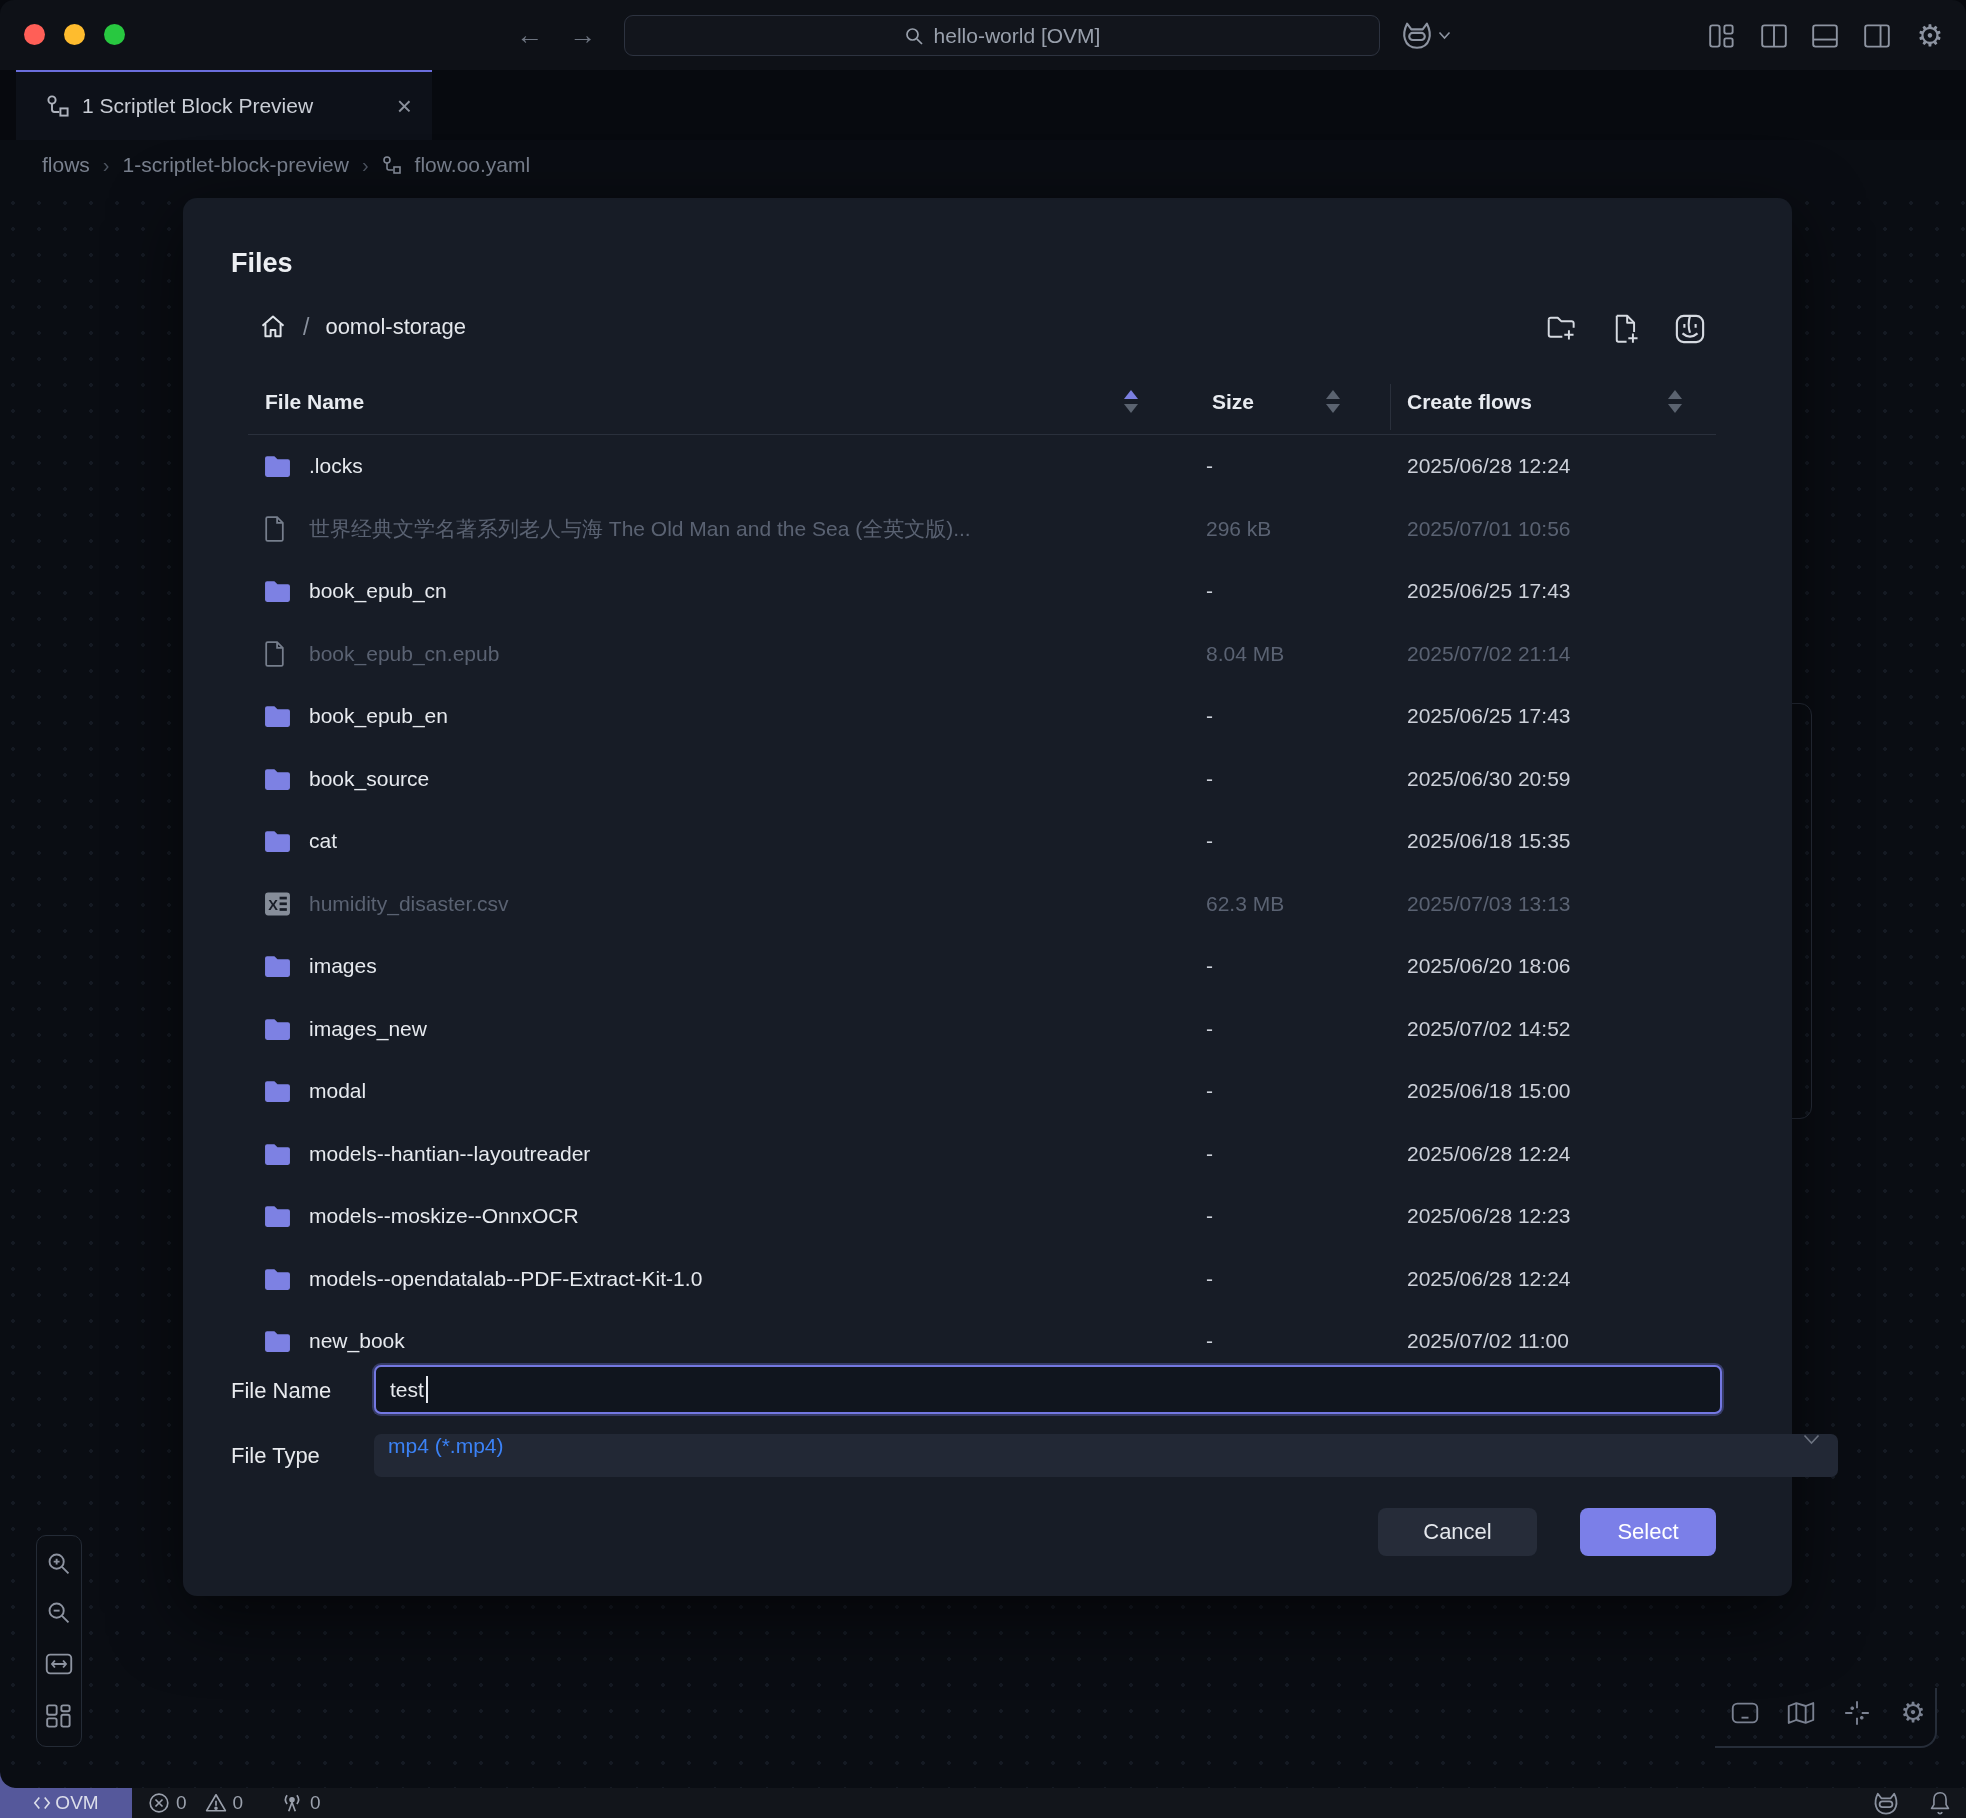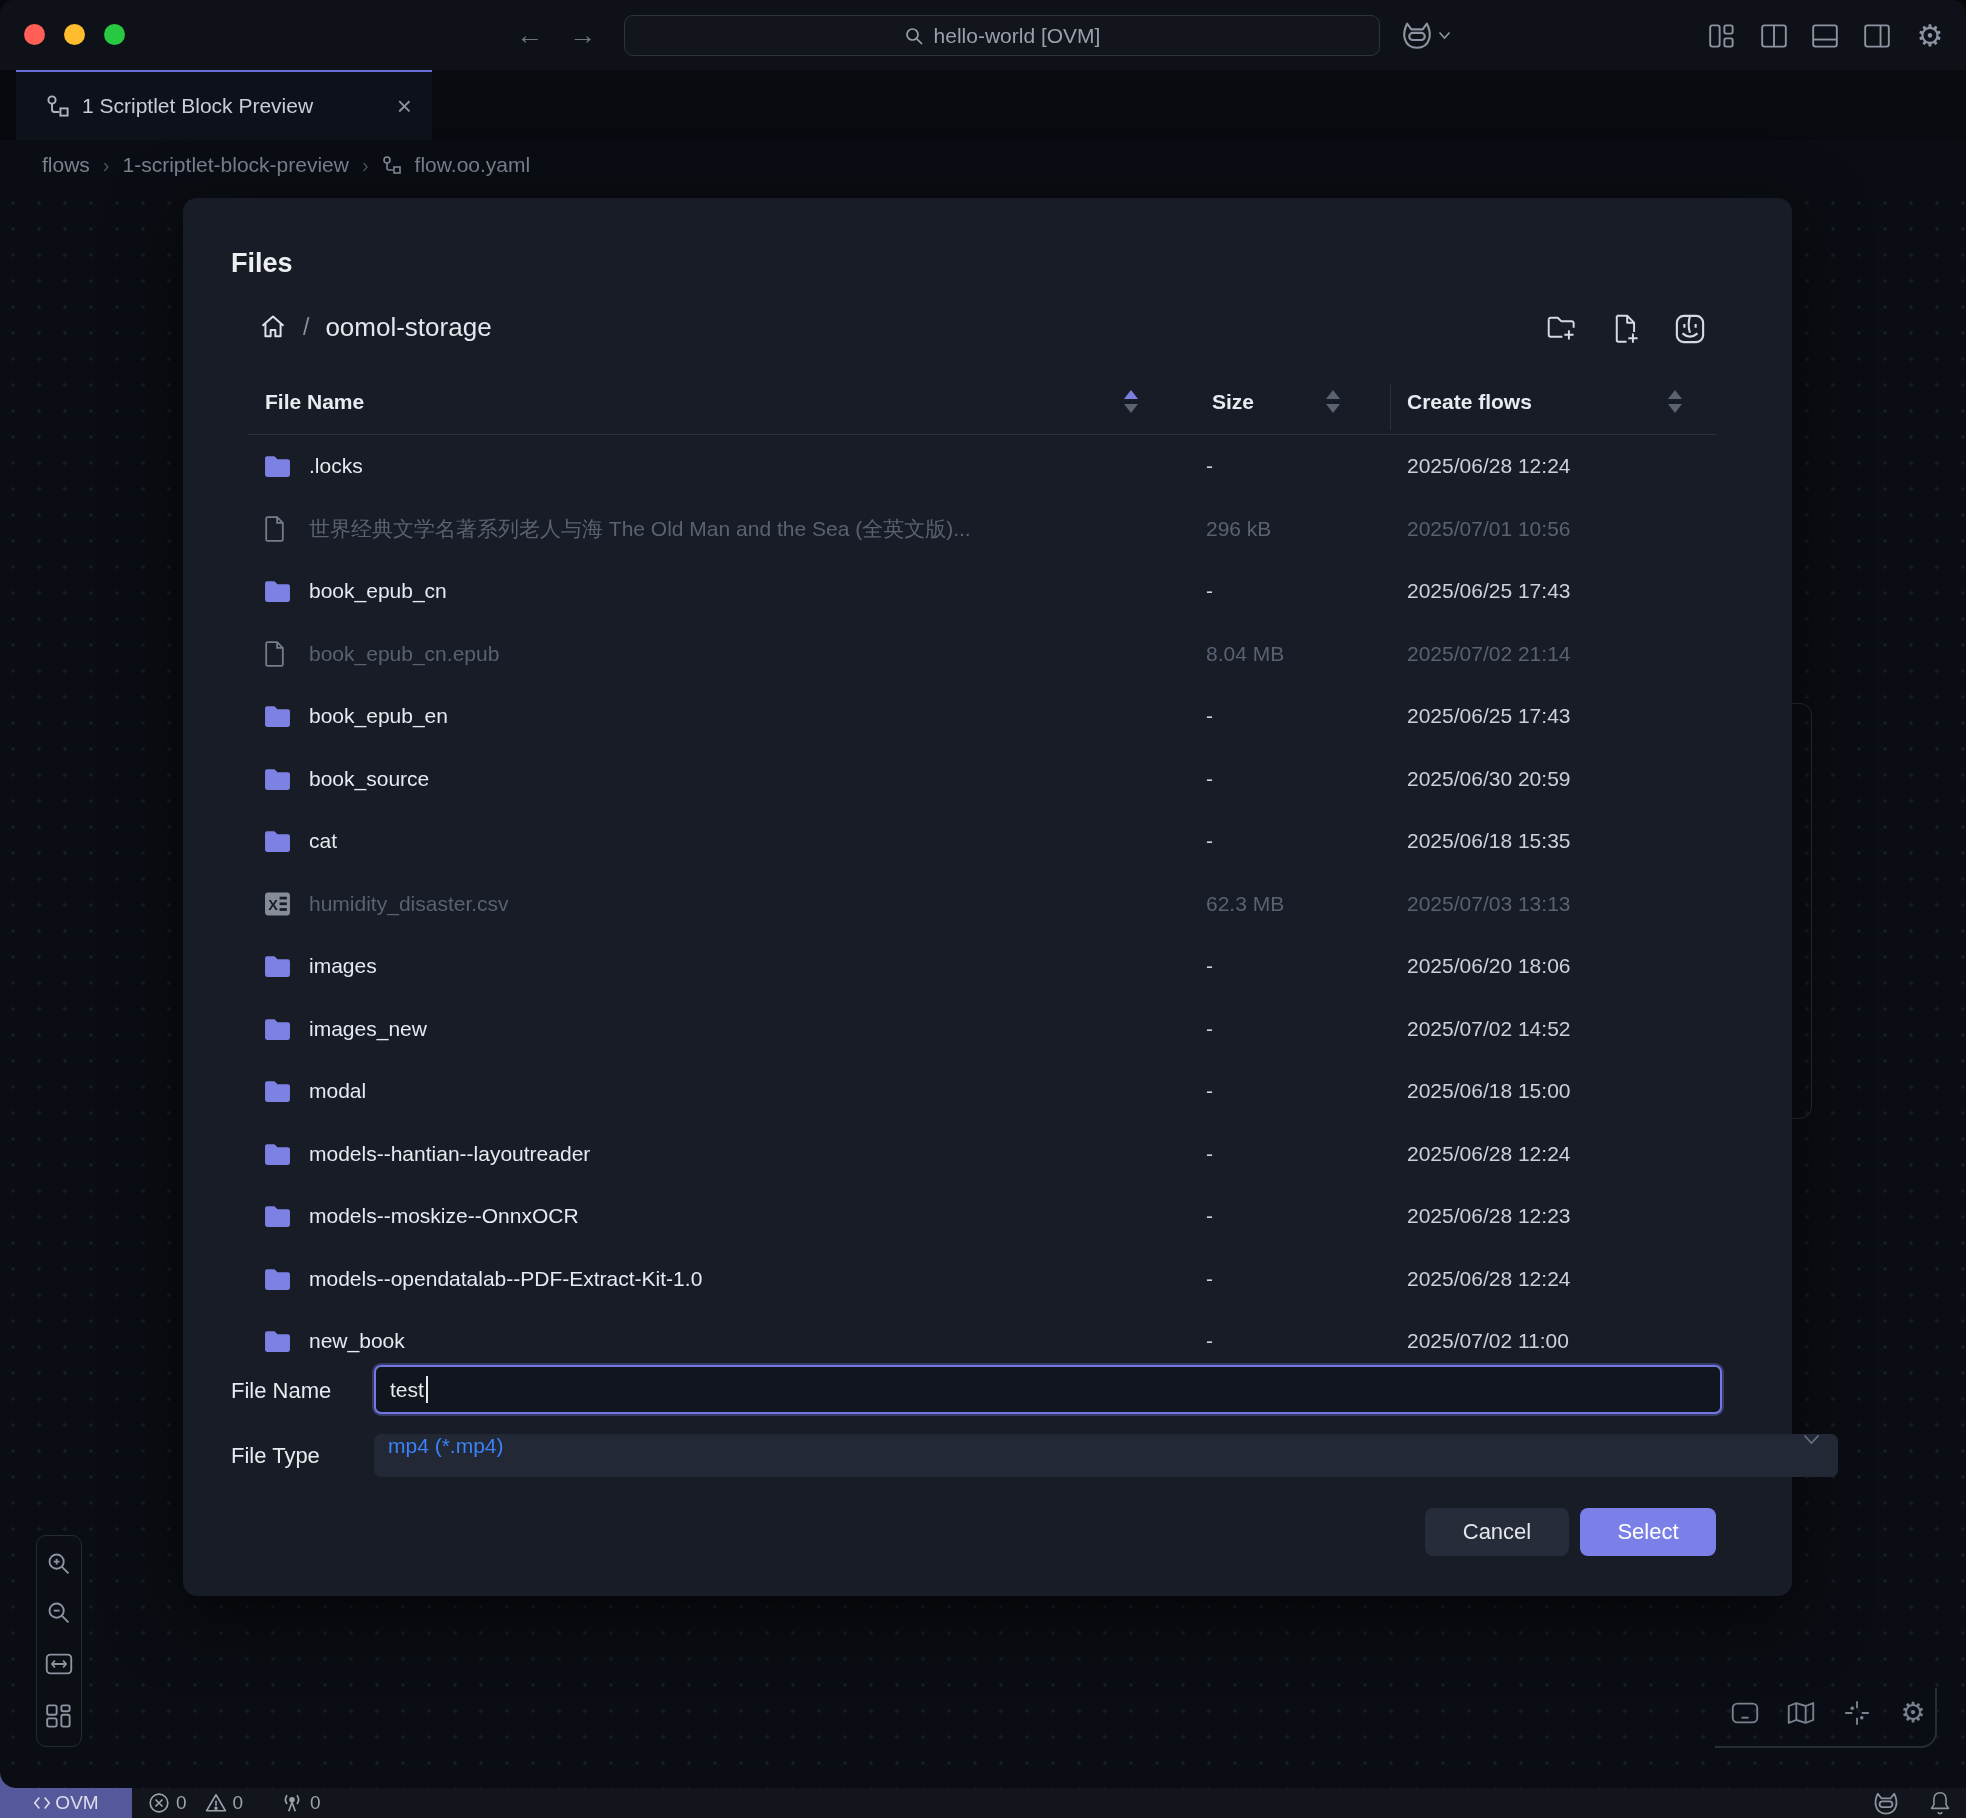--- a/index.html
+++ b/index.html
@@ -37,21 +37,21 @@
     border-bottom-left-radius:16px; z-index:2; }
   .purple-notch { position:absolute; left:0; top:1768px; width:30px; height:22px; background:#55589b; z-index:1; }
 
   .sliver { position:absolute; left:1780px; top:513px; width:32px; height:416px; border:1px solid #272d39; border-radius:12px; z-index:3; }
 
   
   .dialog { position:absolute; left:183px; top:8px; width:1609px; height:1398px; background:#171c26; border-radius:14px; box-shadow:0 20px 70px rgba(0,0,0,.6); z-index:10; }
   .dlg-title { position:absolute; left:48px; top:50px; font-size:27px; font-weight:bold; color:#eceef2; }
   .dlg-path { position:absolute; left:76px; top:112px; height:34px; display:flex; align-items:center; gap:16px; }
   .dlg-path .sep { color:#8a919e; font-size:23px; }
-  .dlg-path .loc { color:#e3e6eb; font-size:26px; }
+  .dlg-path .loc { color:#e3e6eb; font-size:22px; }
   .home-icon { color:#dfe3e9; }
   .dlg-tools { position:absolute; top:112px; left:1360px; display:flex; gap:26px; }
   .dlg-tools .tool { width:38px; height:38px; display:flex; align-items:center; justify-content:center; color:#d6dae1; }
 
   .thead { position:absolute; left:0; top:182px; width:1609px; height:54px; }
   .th-label { position:absolute; font-size:21px; font-weight:bold; color:#e8ebf0; top:10px; }
   .sorter { position:absolute; top:10px; width:14px; height:30px; }
   .sorter .tri { width:0; height:0; border-left:7px solid transparent; border-right:7px solid transparent; margin:0 auto; }
   .sorter .up { border-bottom:9px solid #5b6370; margin-bottom:5px; }
   .sorter .down { border-top:9px solid #5b6370; }
@@ -70,21 +70,21 @@
   .row.t-doc .ic-doc { display:block; color:#767e8c; }
   .row.t-excel .ic-excel { display:block; }
   .row.dimmed .cell-name, .row.dimmed .cell-size, .row.dimmed .cell-created { color:#5a6272; }
 
   .form-label { position:absolute; left:48px; font-size:22px; color:#e8eaee; }
   .fname-input { position:absolute; left:191px; top:1167px; width:1348px; height:49px; background:#10151e; border:2px solid #7478e2; box-shadow:0 0 0 2px rgba(116,120,226,.35); border-radius:7px; display:flex; align-items:center; padding-left:14px; font-size:21px; color:#e5e8ed; }
   .caret { display:inline-block; width:2px; height:27px; background:#e6e9ef; margin-left:2px; }
   .ftype-select { position:absolute; left:191px; top:1236px; width:1464px; height:43px; background:#222835; border-radius:7px; display:flex; align-items:flex-start; padding:0 18px 0 14px; font-size:21px; color:#3b82f6; }
   .ftype-select .chev { margin-left:auto; color:#6c7380; }
   .btn { position:absolute; top:1310px; height:48px; border-radius:8px; display:flex; align-items:center; justify-content:center; font-size:22px; }
-  .btn-cancel { left:1242px; width:144px; background:#262c39; color:#e4e7ec; }
+  .btn-cancel { left:1195px; width:159px; background:#262c39; color:#e4e7ec; }
   .btn-select { left:1397px; width:136px; background:#7b7fe8; color:#ffffff; }
 
   
   .zoom-panel { position:absolute; left:36px; top:1535px; width:46px; height:212px; border:1px solid #242b36; border-radius:10px; background:#0b0e14; z-index:4; }
   .zoom-panel .zbtn { position:absolute; left:50%; transform:translateX(-50%); width:30px; height:30px; display:flex; align-items:center; justify-content:center; color:#8d93a0; }
 
   
   .br-frag { position:absolute; left:1715px; top:1688px; width:222px; height:60px; border-right:2px solid #262d39; border-bottom:2px solid #262d39; border-bottom-right-radius:16px; z-index:4; }
   .br-icons { position:absolute; top:1696px; z-index:5; display:flex; gap:22px; left:1728px; }
   .br-icons .bbtn { width:34px; height:34px; display:flex; align-items:center; justify-content:center; color:#7a8191; }

